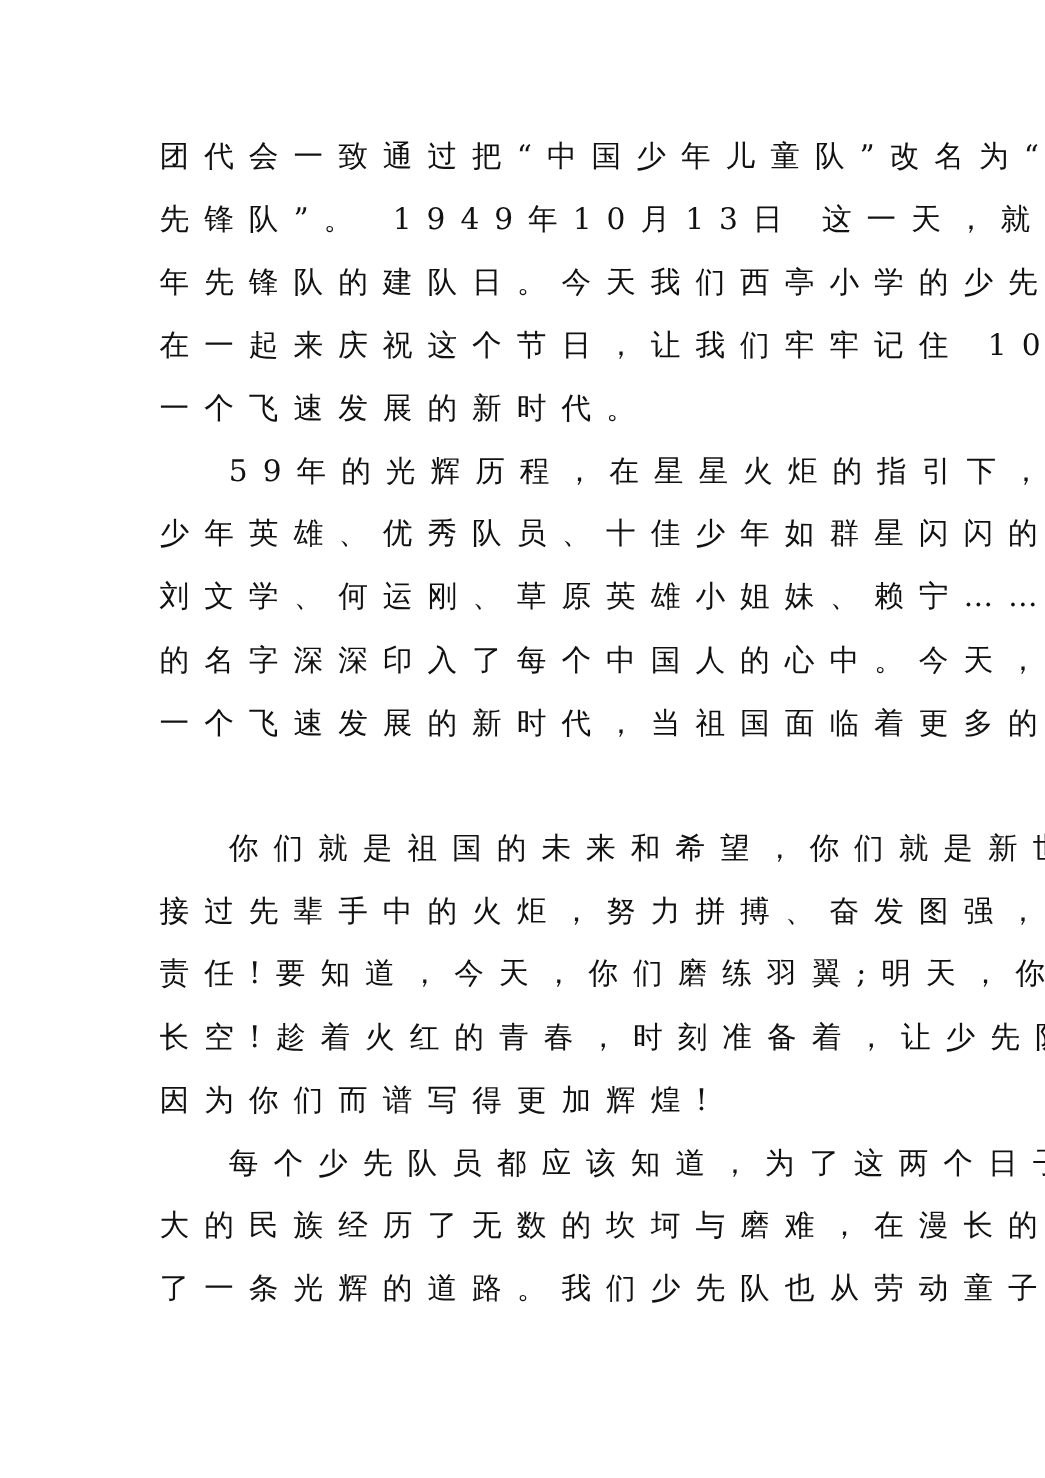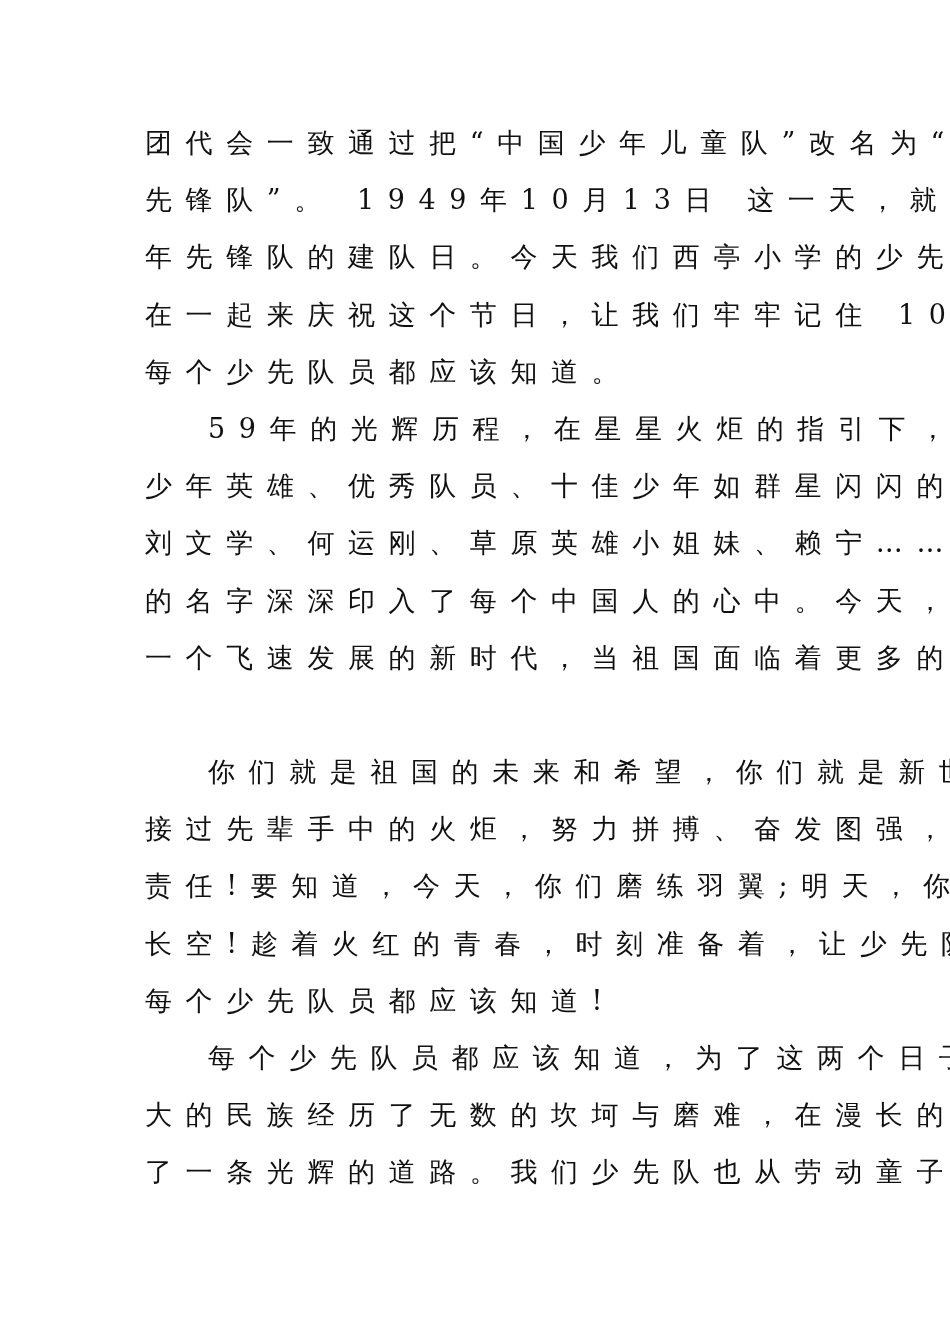--- a/index.html
+++ b/index.html
@@ -48,39 +48,39 @@
 <body>
 
 <div class="page">
   <div class="body-text">
 
     <div>
       <span class="line">团代会一致通过把“中国少年儿童队”改名为“中国少年</span>
       <span class="line">先锋队”。  1949年10月13日  这一天，就成了中国少</span>
       <span class="line">年先锋队的建队日。今天我们西亭小学的少先队员们相聚</span>
       <span class="line">在一起来庆祝这个节日，让我们牢牢记住  10月13日，中</span>
-      <span class="line">每个少先队员都应该知道。</span>
+      <span class="line">一个飞速发展的新时代。</span>
     </div>
 
     <div>
       <span class="line indent">59年的光辉历程，在星星火炬的指引下，涌现出来的</span>
       <span class="line">少年英雄、优秀队员、十佳少年如群星闪闪的灿烂星空：</span>
       <span class="line">刘文学、何运刚、草原英雄小姐妹、赖宁……一个个响亮</span>
       <span class="line">的名字深深印入了每个中国人的心中。今天，当世界进入</span>
       <span class="line">一个飞速发展的新时代，当祖国面临着更多的竞争和挑战</span>
     </div>
 
     <span class="line blank"></span>
 
     <div>
       <span class="line indent">你们就是祖国的未来和希望，你们就是新世纪的雏鹰。</span>
       <span class="line">接过先辈手中的火炬，努力拼搏、奋发图强，这是你们的</span>
       <span class="line">责任!要知道，今天，你们磨练羽翼;明天，你们就将搏击</span>
       <span class="line">长空!趁着火红的青春，时刻准备着，让少先队的光荣历史</span>
-      <span class="line">每个少先队员都应该知道!</span>
+      <span class="line">因为你们而谱写得更加辉煌!</span>
     </div>
 
     <div>
       <span class="line indent">每个少先队员都应该知道，为了这两个日子，我们伟</span>
       <span class="line">大的民族经历了无数的坎坷与磨难，在漫长的岁月中走过</span>
       <span class="line">了一条光辉的道路。我们少先队也从劳动童子团到共产主</span>
     </div>
 
   </div>
 </div>

